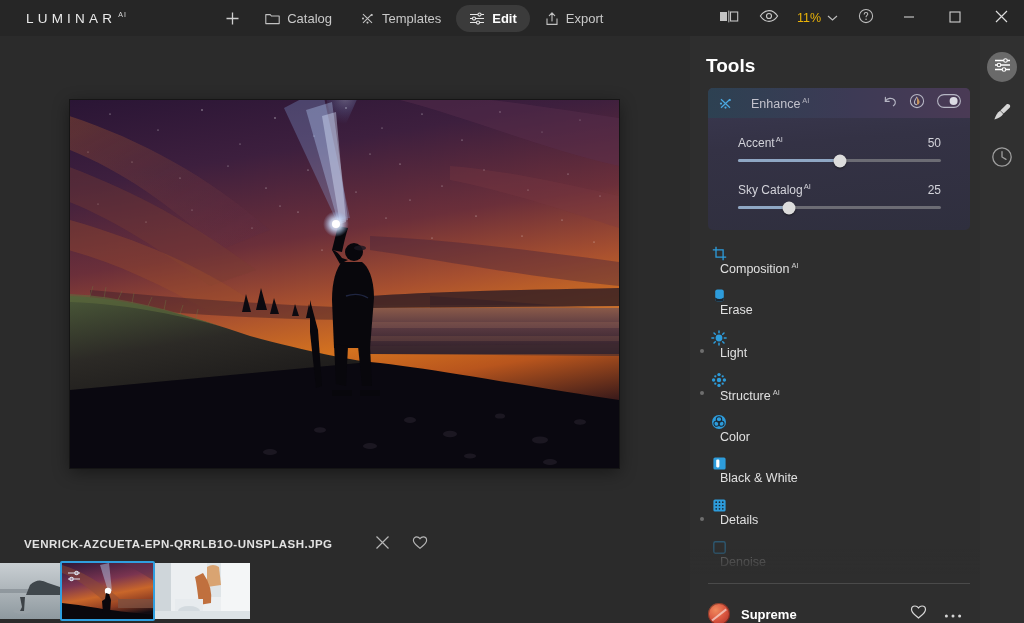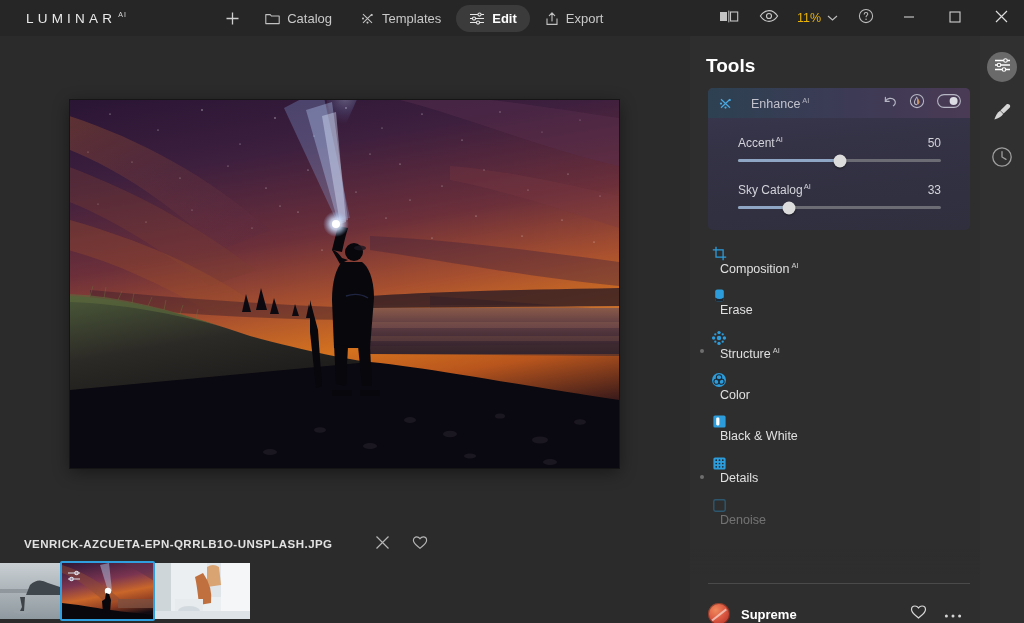--- a/index.html
+++ b/index.html
@@ -590,21 +590,21 @@
           </div>
           <div class="track">
             <div class="fill" style="width:50%;"></div>
             <div class="knob" style="left:50%;"></div>
           </div>
         </div>
 
         <div class="slrow" style="top:94px;">
           <div class="top">
             <span class="nm"><span>Sky Catalog</span><span class="ai">AI</span></span>
-            <span class="vl">33</span>
+            <span class="vl">25</span>
           </div>
           <div class="track">
             <div class="fill" style="width:25%;"></div>
             <div class="knob" style="left:25%;"></div>
           </div>
         </div>
       </div>
 
       <div class="toollist">
 
@@ -621,20 +621,33 @@
         <div class="toolitem">
           <span class="toolicon">
             <svg width="15" height="15" viewBox="0 0 15 15">
               <rect x="3.2" y="1.4" width="8.6" height="12" rx="2.1" fill="#2d9cdb"></rect>
               <path d="M3.2 9.4 q4.3 3 8.6 0 v1.9 a2.1 2.1 0 0 1 -2.1 2.1 H5.3 a2.1 2.1 0 0 1 -2.1 -2.1z" fill="#1b2732"></path>
             </svg>
           </span>
           <span class="nm"><span>Erase</span></span>
         </div>
 
+        <div class="toolitem">
+          <span class="dot"></span>
+          <span class="toolicon">
+            <svg width="16" height="16" viewBox="0 0 16 16">
+              <circle cx="8" cy="8" r="3.4" fill="#2d9cdb"></circle>
+              <g stroke="#2d9cdb" stroke-width="1.5" stroke-linecap="round">
+                <path d="M8 .9v1.8M8 13.3v1.8M.9 8h1.8M13.3 8h1.8"></path>
+                <path d="M3 3l1.3 1.3M11.7 11.7L13 13M13 3l-1.3 1.3M4.3 11.7L3 13"></path>
+              </g>
+            </svg>
+          </span>
+          <span class="nm"><span>Light</span></span>
+        </div>
 
         <div class="toolitem">
           <span class="dot"></span>
           <span class="toolicon">
             <svg width="16" height="16" viewBox="0 0 16 16">
               <g fill="#2d9cdb">
                 <circle cx="8" cy="2.6" r="1.7"></circle>
                   <circle cx="8" cy="13.4" r="1.7"></circle>
                 <circle cx="2.6" cy="8" r="1.7"></circle>
                   <circle cx="13.4" cy="8" r="1.7"></circle>

